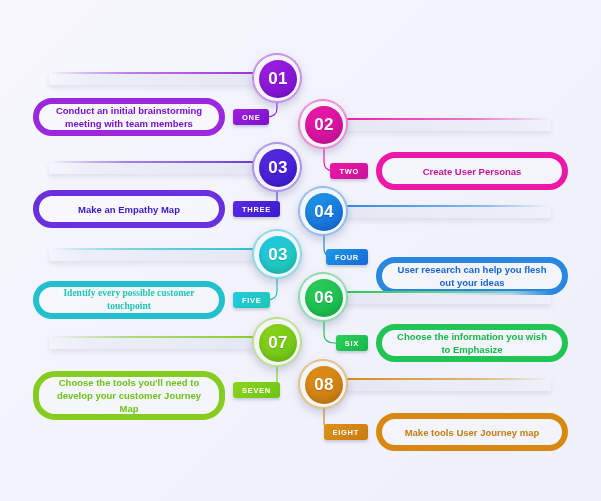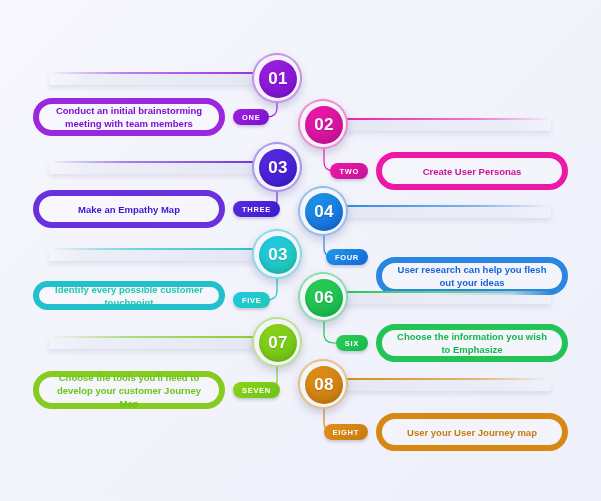--- a/index.html
+++ b/index.html
@@ -47,21 +47,21 @@
     text-shadow:0 1px 1px rgba(0,0,0,.18);
     box-shadow:inset 0 -3px 6px rgba(0,0,0,.12);
   }
 
   
   .conn{position:absolute;}
   .conn svg{display:block;overflow:visible;}
 
   
   .badge{
-    position:absolute;height:16px;border-radius:8px;
+    position:absolute;height:16px;border-radius:3px;
     display:flex;align-items:center;justify-content:center;
     color:#fff;font-size:7.5px;font-weight:bold;letter-spacing:.7px;
     box-shadow:0 2px 3px rgba(90,95,140,.28);
     padding:0 9px;box-sizing:border-box;white-space:nowrap;
   }
 
   
   .pill{
     position:absolute;border-radius:22px;
     border:6px solid #a16207;background:rgba(255,255,255,.25);
@@ -155,21 +155,21 @@
       <div class="conn" style="left: 247px; top: 254px;">
         <svg width="32" height="48">
           <path d="M 30 1 L 30 37 Q 30 46 20 46 L 1 46" fill="none" stroke="#22c0cc" stroke-width="1.2"></path>
         </svg>
       </div>
       <div class="circle" style="left: 252px; top: 229px; border-color: rgba(34, 192, 204, 0.55);">
         <div class="ring" style="border-color: rgba(34, 192, 204, 0.5);"></div>
         <div class="core" style="background: linear-gradient(145deg, rgb(34, 200, 232) 0%, rgb(30, 200, 176) 100%);">03</div>
       </div>
       <div class="badge" style="top: 292px; background: linear-gradient(145deg, rgb(34, 200, 232) 0%, rgb(30, 200, 176) 100%); left: 233px;">FIVE</div>
-      <div class="pill" style="width: 192px; height: 29px; top: 281px; border-color: rgb(34, 192, 204); left: 33px;">
+      <div class="pill" style="width: 192px; height: 38px; top: 281px; border-color: rgb(34, 192, 204); left: 33px; font-family: Liberation Serif, serif;">
         <span style="color: rgb(30, 200, 176);">Identify every possible customer touchpoint</span>
       </div>
     </div>
     <div class="step">
       <div class="bar right" style="top: 291px; left: 331px; width: 220px;">
         <div class="edge" style="background: linear-gradient(270deg, rgba(34, 196, 85, 0) 0%, rgba(34, 196, 85, 0.55) 35%, rgb(34, 196, 85) 100%);"></div>
       </div>
       <div class="conn" style="left: 323px; top: 297px;">
         <svg width="32" height="48">
           <path d="M 1 1 L 1 37 Q 1 46 11 46 L 30 46" fill="none" stroke="#22c455" stroke-width="1.2"></path>
@@ -191,35 +191,35 @@
       <div class="conn" style="left: 247px; top: 342px;">
         <svg width="32" height="50">
           <path d="M 30 1 L 30 39 Q 30 48 20 48 L 1 48" fill="none" stroke="#86cc20" stroke-width="1.2"></path>
         </svg>
       </div>
       <div class="circle" style="left: 252px; top: 317px; border-color: rgba(134, 204, 32, 0.55);">
         <div class="ring" style="border-color: rgba(134, 204, 32, 0.5);"></div>
         <div class="core" style="background: linear-gradient(145deg, rgb(141, 212, 26) 0%, rgb(108, 196, 21) 100%);">07</div>
       </div>
       <div class="badge" style="top: 382px; background: linear-gradient(145deg, rgb(141, 212, 26) 0%, rgb(108, 196, 21) 100%); left: 233px;">SEVEN</div>
-      <div class="pill" style="width: 192px; height: 38px; top: 371px; border-color: rgb(134, 204, 32); left: 33px;">
+      <div class="pill" style="width: 192px; height: 49px; top: 371px; border-color: rgb(134, 204, 32); left: 33px;">
         <span style="color: rgb(108, 196, 21);">Choose the tools you'll need to develop your customer Journey Map</span>
       </div>
     </div>
     <div class="step">
       <div class="bar right" style="top: 378px; left: 331px; width: 220px;">
         <div class="edge" style="background: linear-gradient(270deg, rgba(216, 136, 15, 0) 0%, rgba(216, 136, 15, 0.55) 35%, rgb(216, 136, 15) 100%);"></div>
       </div>
       <div class="conn" style="left: 323px; top: 384px;">
         <svg width="32" height="50">
           <path d="M 1 1 L 1 39 Q 1 48 11 48 L 30 48" fill="none" stroke="#d8880f" stroke-width="1.2"></path>
         </svg>
       </div>
       <div class="circle" style="left: 298px; top: 359px; border-color: rgba(216, 136, 15, 0.55);">
         <div class="ring" style="border-color: rgba(216, 136, 15, 0.5);"></div>
         <div class="core" style="background: linear-gradient(145deg, rgb(224, 144, 24) 0%, rgb(200, 122, 16) 100%);">08</div>
       </div>
       <div class="badge" style="top: 424px; background: linear-gradient(145deg, rgb(224, 144, 24) 0%, rgb(200, 122, 16) 100%); left: auto; right: 233px;">EIGHT</div>
       <div class="pill" style="width: 192px; height: 38px; top: 413px; border-color: rgb(216, 136, 15); left: 376px;">
-        <span style="color: rgb(200, 122, 16);">User your User Journey map</span>
+        <span style="color: rgb(200, 122, 16);">Make tools User Journey map</span>
       </div>
     </div>
   </div>
 
 </body></html>

